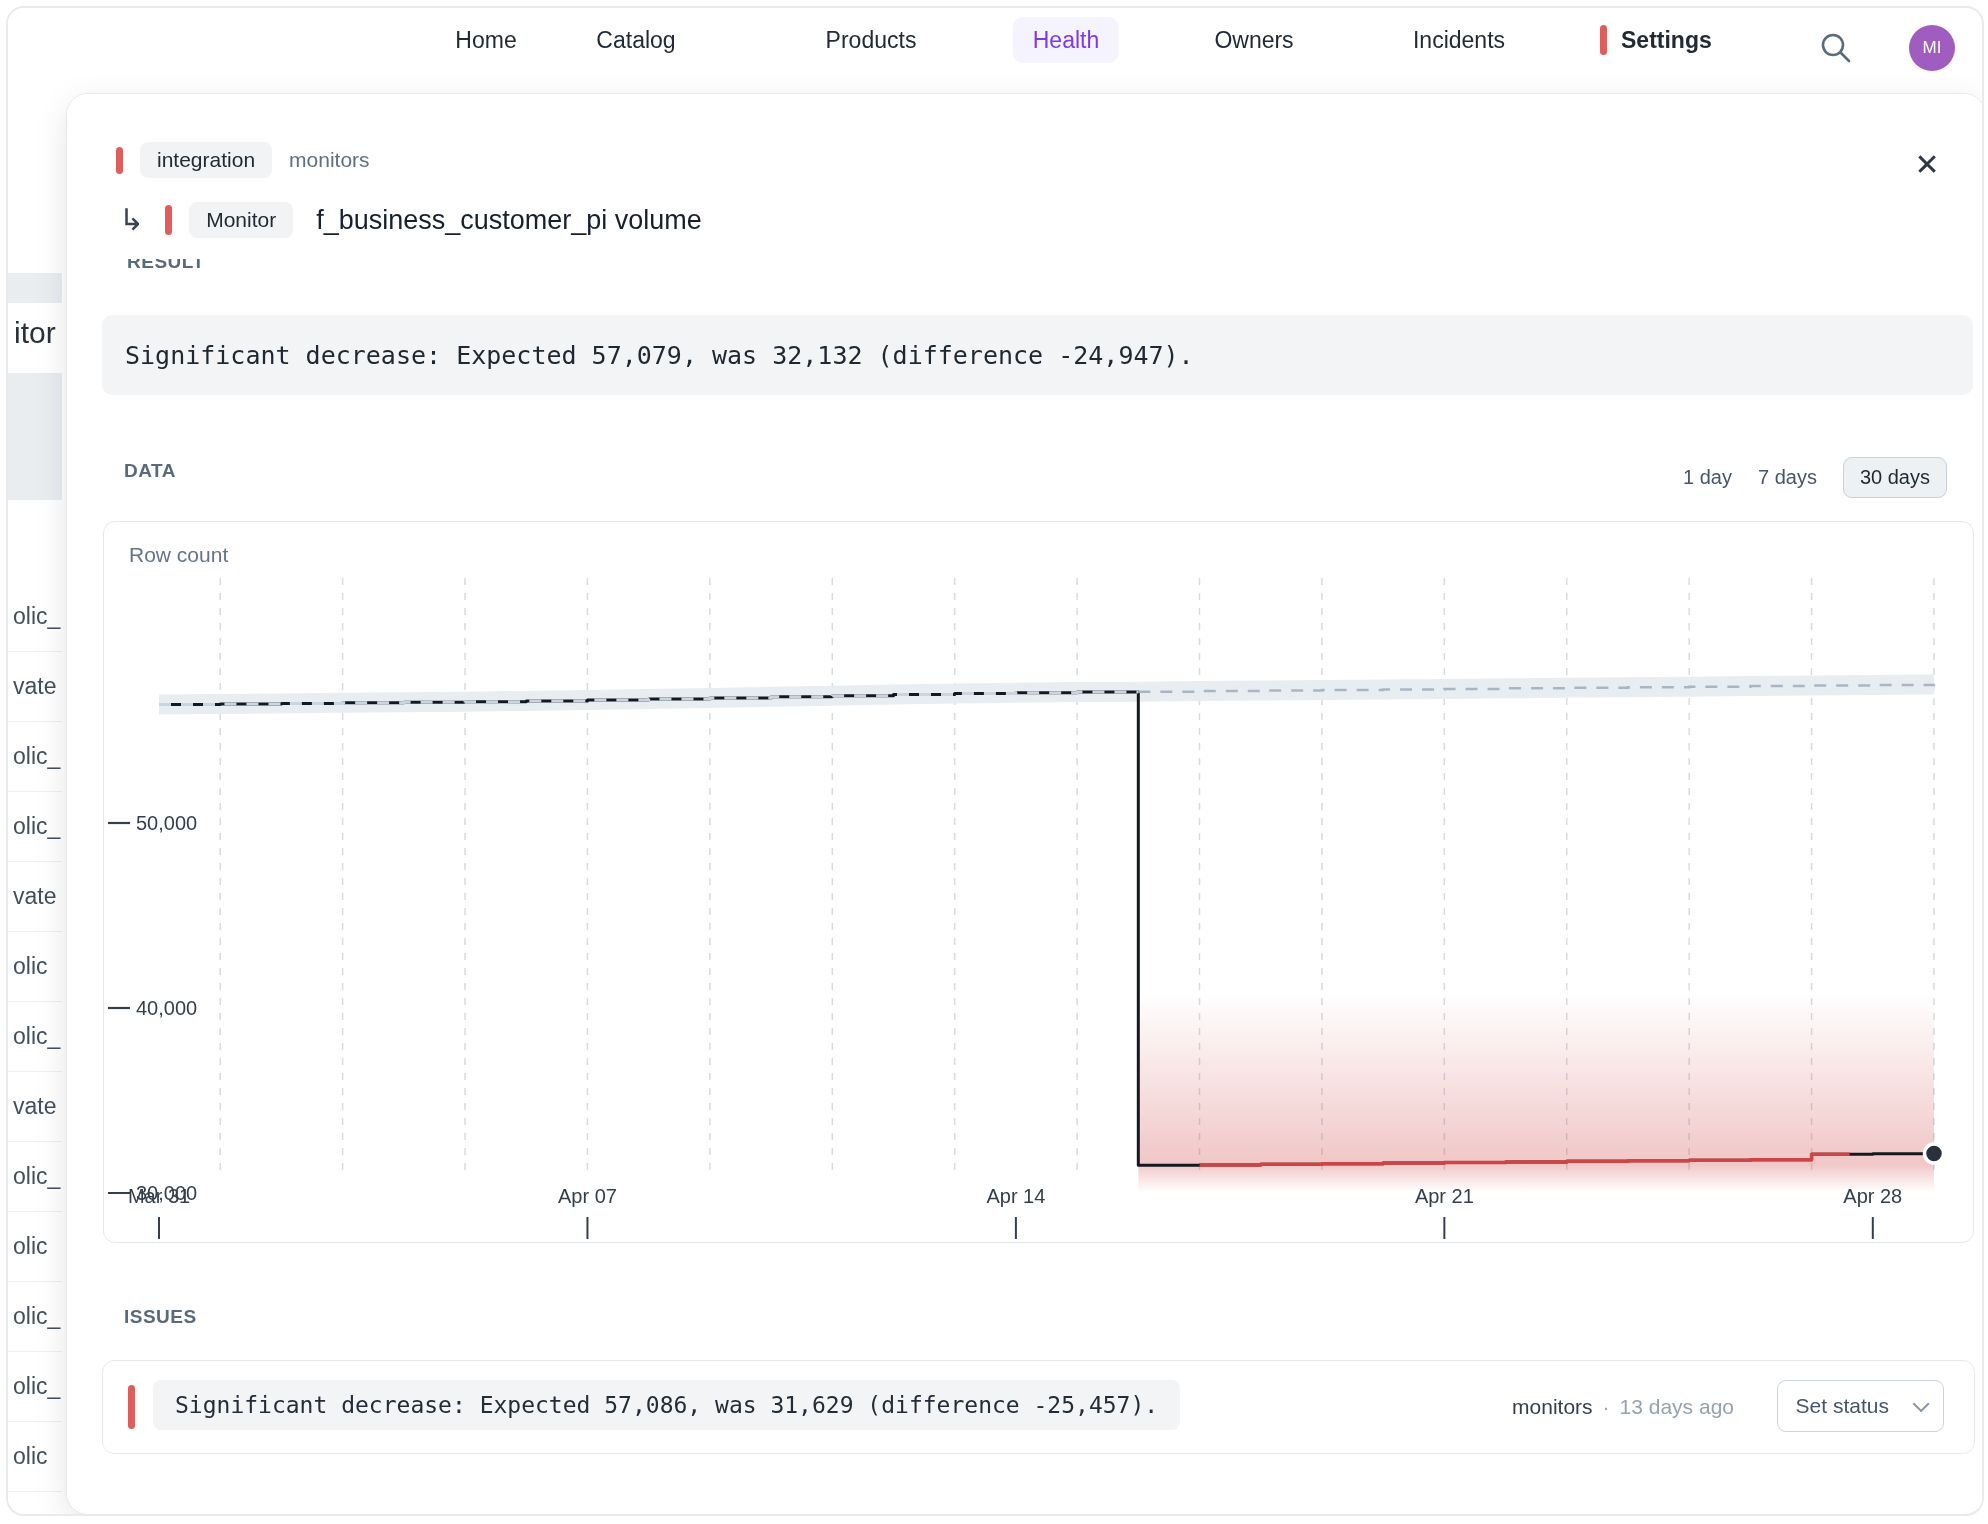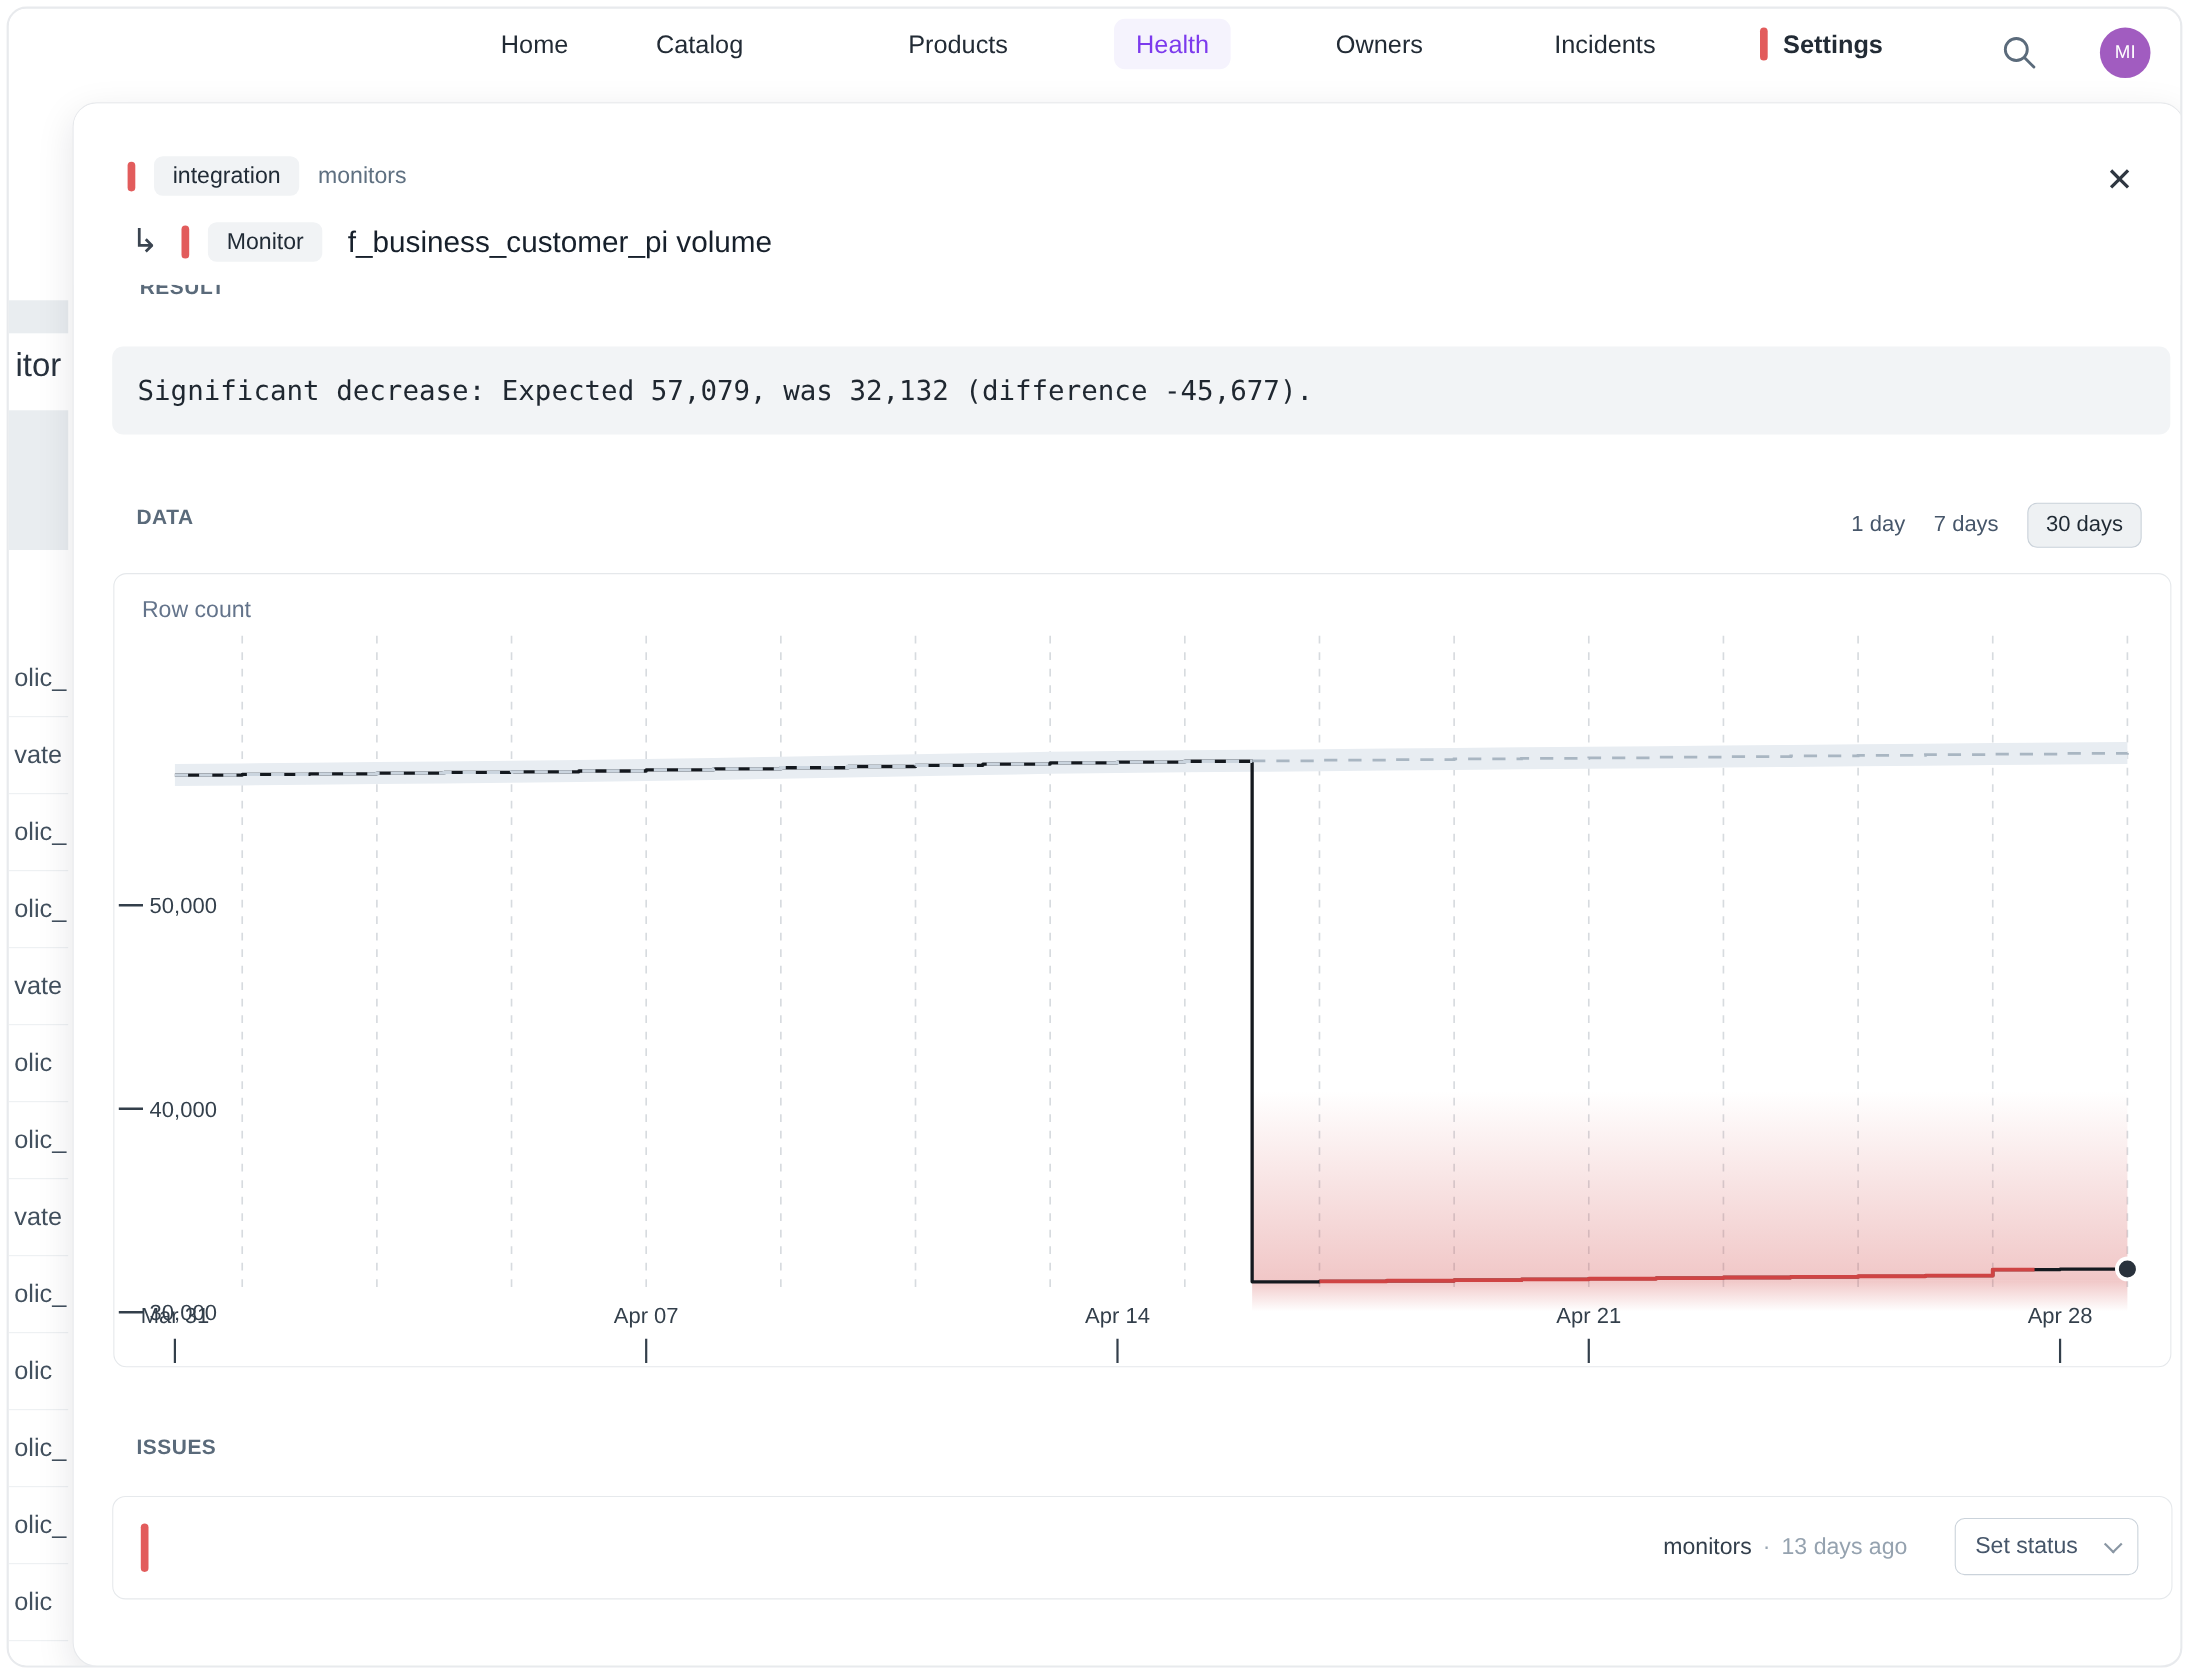--- a/index.html
+++ b/index.html
@@ -125,21 +125,21 @@
       <div class="title-row">
         <span class="elbow">↳</span>
         <span class="red-bar title-bar"></span>
         <span class="chip">Monitor</span>
         <span class="monitor-title">f_business_customer_pi volume</span>
       </div>
     </div>
 
     <div class="sec-heading result-heading">RESULT</div>
     <div class="result-box">
-      <span class="mono result-text">Significant decrease: Expected 57,079, was 32,132 (difference -45,677).</span>
+      <span class="mono result-text">Significant decrease: Expected 57,079, was 32,132 (difference -24,947).</span>
     </div>
 
     <div class="sec-heading data-heading">DATA</div>
     <div class="range-group" id="range-group">
         <span class="range-opt">1 day</span>
         <span class="range-opt">7 days</span>
         <span class="range-opt active">30 days</span>
       </div>
 
     <div class="chart-card">
@@ -193,20 +193,23 @@
           <text x="1340.344827586207" y="681" fill="#333F4B" text-anchor="middle" font-size="20" font-family="Liberation Sans, sans-serif">Apr 21</text>
           <line x1="1340.344827586207" y1="695" x2="1340.344827586207" y2="717" stroke="#333F4B" stroke-width="2"></line>
           <text x="1768.7931034482758" y="681" fill="#333F4B" text-anchor="middle" font-size="20" font-family="Liberation Sans, sans-serif">Apr 28</text>
           <line x1="1768.7931034482758" y1="695" x2="1768.7931034482758" y2="717" stroke="#333F4B" stroke-width="2"></line>
         </svg>
     </div>
 
     <div class="sec-heading issues-heading">ISSUES</div>
     <div class="issue-card">
       <span class="red-bar issue-bar"></span>
+      <div class="issue-pill">
+        <span class="mono issue-text">Significant decrease: Expected 57,086, was 31,629 (difference -25,457).</span>
+      </div>
       <div class="issue-meta">
         <span class="issue-source">monitors</span>
         <span class="issue-sep">·</span>
         <span class="issue-time">13 days ago</span>
       </div>
       <div class="status-btn">
         <span class="status-label">Set status</span>
         <span class="chev"></span>
       </div>
     </div>

